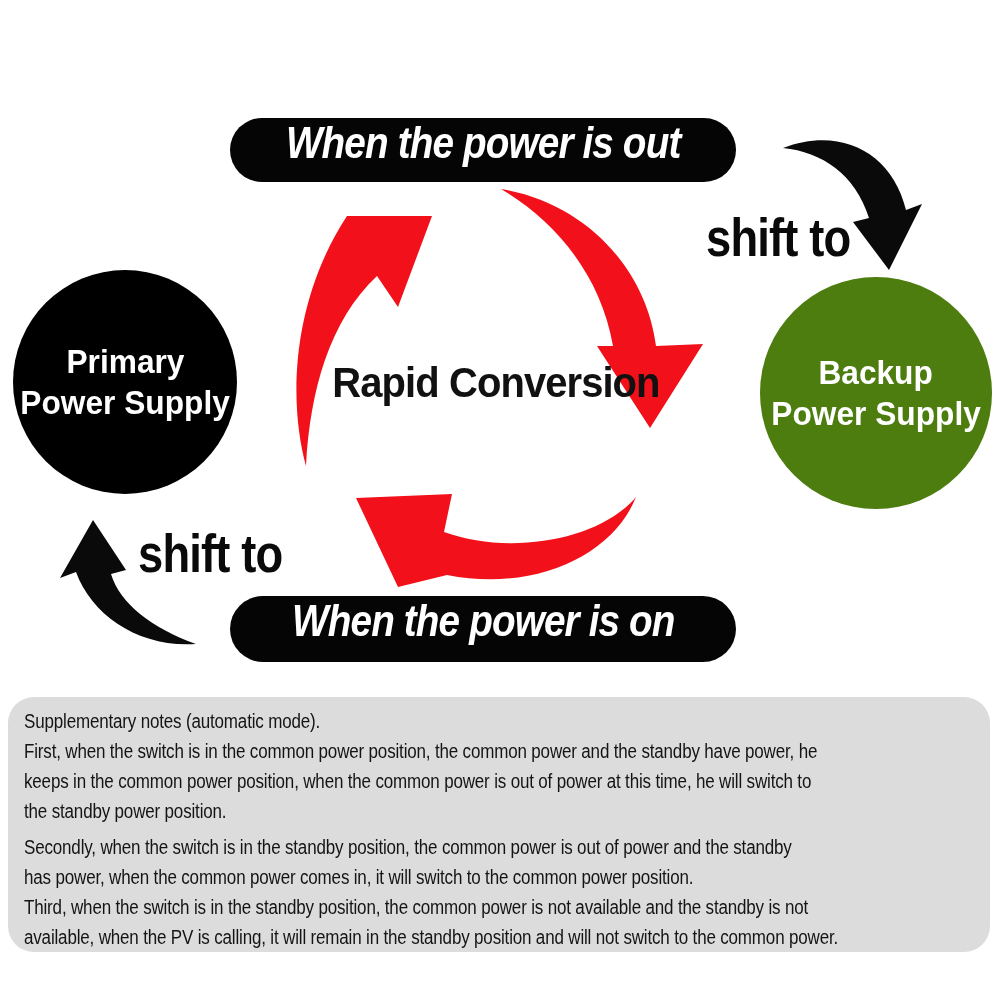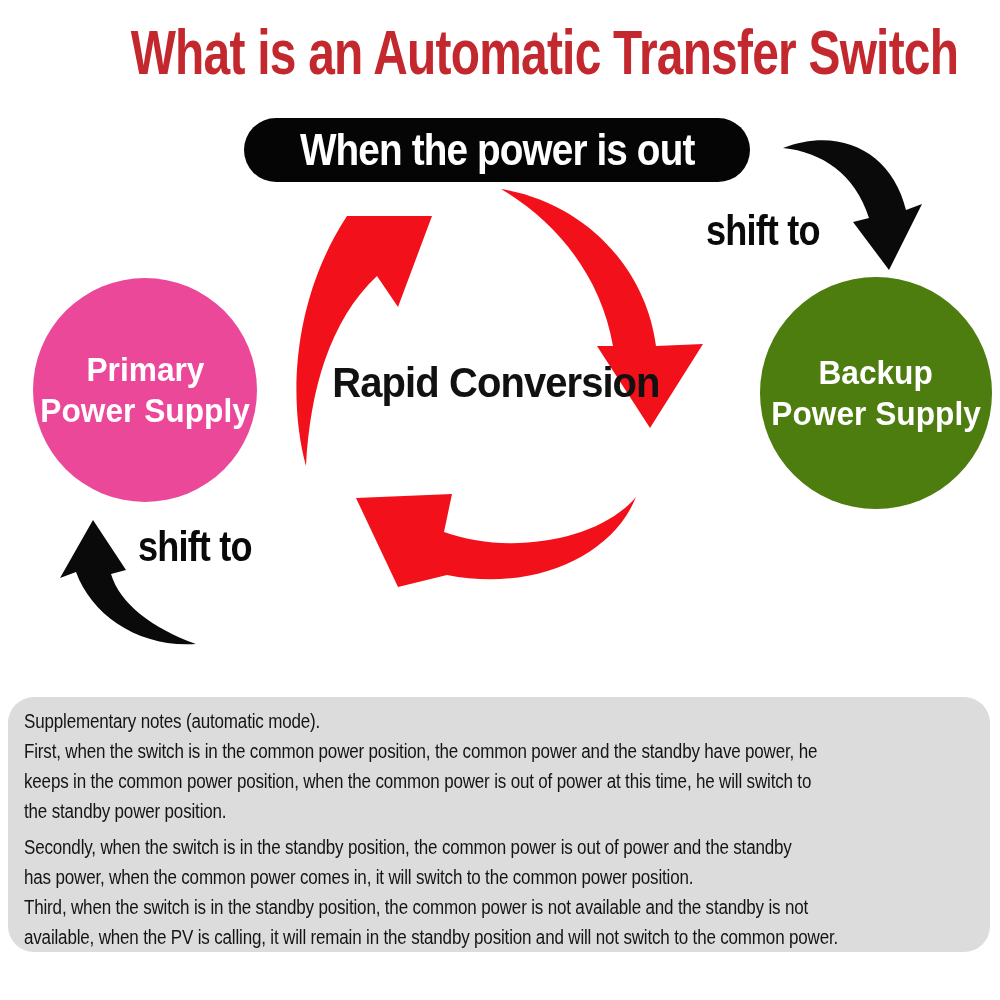--- a/index.html
+++ b/index.html
@@ -10,43 +10,43 @@
   
   .title { position:absolute; top:16px; left:0; width:1000px; text-align:center; }
   .title span {
     display:inline-block; font-size:63px; font-weight:bold; color:#C2282D;
     transform:scaleX(0.76); transform-origin:50% 50%; white-space:nowrap; letter-spacing:-1px;
   }
   
   .arrows { position:absolute; left:0; top:0; width:1000px; height:1000px; pointer-events:none; }
   
   .pill {
-    position:absolute; left:244px; width:506px; height:64px; background:#050505;
-    border-radius:33px; display:flex; align-items:center; justify-content:center; z-index:3;
+    position:absolute; left:230px; width:506px; height:64px; background:#050505;
+    border-radius:33px; display:flex; justify-content:center; z-index:3;font-style:italic;
   }
   .pill-top { top:118px; }
   .pill-bottom { top:596px; height:66px; }
   .pill span {
     display:inline-block; color:#ffffff; font-weight:bold; font-size:44px;
     transform:scaleX(0.88); white-space:nowrap; letter-spacing:-1px;
   }
   
-  .shift { position:absolute; z-index:3; color:#0a0a0a; font-weight:bold; font-size:43px; }
+  .shift { position:absolute; z-index:3; color:#0a0a0a; font-weight:bold; font-size:54px; }
   .shift span {
     display:inline-block; transform:scaleX(0.84); transform-origin:0 50%;
     white-space:nowrap; letter-spacing:-1px;
   }
   .shift-top { left:706px; top:206px; }
   .shift-bottom { left:138px; top:522px; }
   
   .circle {
     position:absolute; border-radius:50%; display:flex; flex-direction:column;
     align-items:center; justify-content:center; z-index:2; color:#ffffff; font-weight:bold;
   }
-  .circle-red { left:13px; top:278px; width:224px; height:224px; background:#ec4899;margin-left:20px; }
+  .circle-red { left:13px; top:270px; width:224px; height:224px; background:#000000; }
   .circle-green { left:760px; top:277px; width:232px; height:232px; background:#4d7c0f; }
   .circle .l { font-size:33px; line-height:41px; white-space:nowrap; transform:scaleX(0.96); }
   
   .center-label { position:absolute; left:272px; top:358px; width:400px; text-align:right; z-index:2; }
   .center-label span {
     display:inline-block; font-size:43px; font-weight:bold; color:#111111;
     white-space:nowrap; transform:scaleX(0.93); letter-spacing:-1px;
   }
   
   .notes {
@@ -58,23 +58,20 @@
     line-height:30px; white-space:nowrap; letter-spacing:-0.2px;
     transform:scaleX(0.85); transform-origin:0 50%;
   }
   .para-gap { margin-top:6px; }
 </style>
 </head>
 <body>
 
 <div class="canvas">
 
-  <div class="title">
-    <span>What is an Automatic Transfer Switch</span>
-  </div>
 
   <svg class="arrows" viewBox="0 0 1000 1000">
 
     <path d="M783,148 C840,126 892,152 906,210 L922,204 L889,270 L853,222 L869,218 C855,174 822,152 783,148 Z" fill="#0a0a0a"></path>
 
     <path d="M196,644 C140,648 92,616 76,572 L60,578 L93,520 L126,570 L111,574 C120,604 152,628 196,644 Z" fill="#0a0a0a"></path>
 
     <path d="M501,189 C585,203 646,268 656,346 L703,344 L650,428 L597,346 L613,346 C601,277 558,223 501,189 Z" fill="#F2111A"></path>
 
     <path d="M636,497 C612,557 533,592 447,575 L398,587 L356,498 L452,494 L444,532 C510,556 600,540 636,497 Z" fill="#F2111A"></path>
@@ -101,20 +98,23 @@
 
   <div class="circle circle-green">
     <div class="l">Backup</div>
     <div class="l">Power Supply</div>
   </div>
 
   <div class="shift shift-bottom">
     <span>shift to</span>
   </div>
 
+  <div class="pill pill-bottom">
+    <span>When the power is on</span>
+  </div>
 
   <div class="notes">
     <div class="note-line">Supplementary notes (automatic mode).</div>
     <div class="note-line">First, when the switch is in the common power position, the common power and the standby have power, he</div>
     <div class="note-line">keeps in the common power position, when the common power is out of power at this time, he will switch to</div>
     <div class="note-line">the standby power position.</div>
     <div class="note-line para-gap">Secondly, when the switch is in the standby position, the common power is out of power and the standby</div>
     <div class="note-line">has power, when the common power comes in, it will switch to the common power position.</div>
     <div class="note-line">Third, when the switch is in the standby position, the common power is not available and the standby is not</div>
     <div class="note-line">available, when the PV is calling, it will remain in the standby position and will not switch to the common power.</div>

